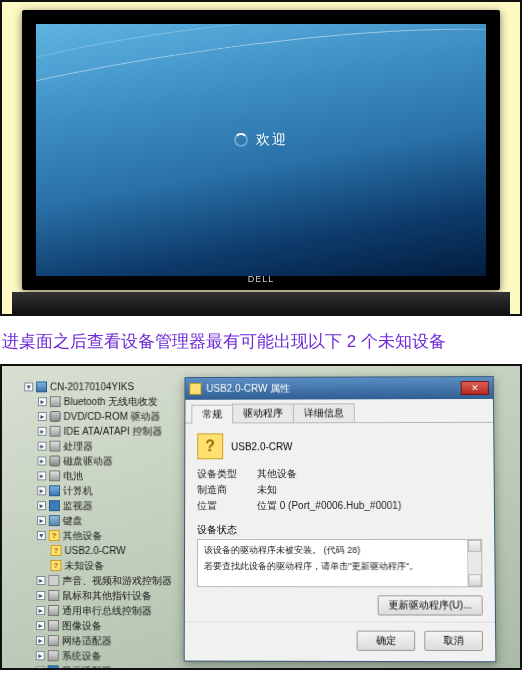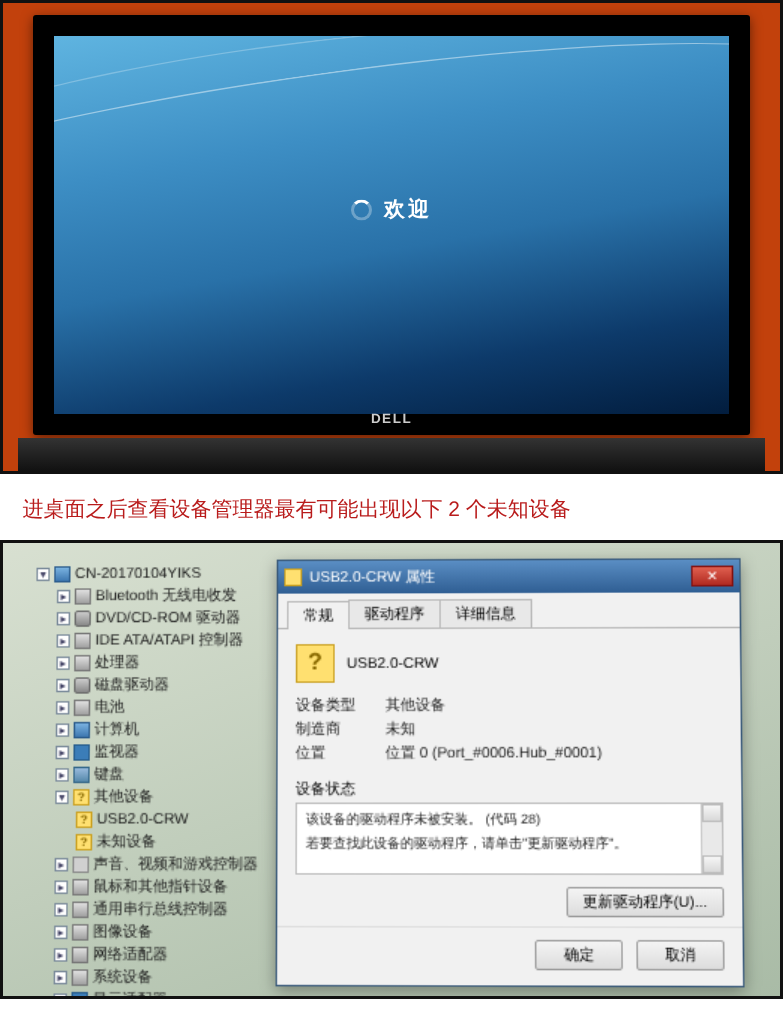--- a/index.html
+++ b/index.html
@@ -1,33 +1,33 @@
 <!DOCTYPE html>
 <html><head>
 <meta charset="utf-8">
 <style>
   * { box-sizing: border-box; margin: 0; padding: 0; }
   body { width: 522px; font-family: "Microsoft YaHei", Arial, sans-serif; background: #fff; }
   
   .photo-frame { background: #000; border: 2px solid #111; margin-bottom: 12px; }
   
   
-  .img1 { width: 100%; height: 312px; position: relative; background: #c2410c; font-weight: bold; }
+  .img1 { width: 100%; height: 312px; position: relative; background: #fef9c3; }
   .laptop-bezel { position: absolute; inset: 8px 20px 24px 20px; background: #000; border-radius: 2px; box-shadow: 0 2px 8px rgba(0,0,0,.5); }
   .laptop-screen { position: absolute; inset: 14px; background: linear-gradient(170deg, #5fb4e0 0%, #3d8ec4 30%, #2971a8 55%, #0d3a6a 80%, #021d3e 100%); overflow: hidden; }
   .swoosh { position: absolute; left: -40%; top: 10%; width: 160%; height: 40%; border-top: 1px solid rgba(255,255,255,.45); border-radius: 50%; transform: rotate(-8deg); }
   .swoosh2 { position: absolute; left: -30%; top: 0%; width: 150%; height: 50%; border-top: 1px solid rgba(255,255,255,.25); border-radius: 50%; transform: rotate(-6deg); }
   .welcome-wrap { position: absolute; left: 50%; top: 46%; transform: translate(-50%,-50%); display: flex; align-items: center; gap: 8px; }
   .spinner { width: 14px; height: 14px; border: 2px solid rgba(255,255,255,.3); border-top-color: #fff; border-radius: 50%; }
   .welcome { color: #fff; font-size: 14px; letter-spacing: 2px; }
   .dell-logo { position: absolute; bottom: 6px; left: 50%; transform: translateX(-50%); color: #ccc; font-size: 9px; font-family: Arial; letter-spacing: 1px; }
   .laptop-base { position: absolute; left: 10px; right: 10px; bottom: 0; height: 22px; background: linear-gradient(#333,#111); }
   
   
-  .caption { font-size: 14px; color: #b91c1c; padding: 2px 2px 10px 15px; line-height: 1.4; }
+  .caption { font-size: 17px; color: #6d28d9; padding: 2px 2px 10px 2px; line-height: 1.4; }
   
   
   .img2 { width: 100%; height: 302px; position: relative; background: #cdd7c9; overflow: hidden; }
   .bg-tint { position: absolute; inset: 0; background: linear-gradient(160deg, #d8e0d1, #a9bba6); }
   .desk { position: absolute; inset: 4px 8px 8px 6px; transform: perspective(900px) rotateX(2deg) rotateY(-1deg); }
   
   
   .tree { position: absolute; left: 4px; top: 8px; width: 160px; font-size: 10px; color: #1a1a1a; line-height: 15px; }
   .tree .row { display: flex; align-items: center; gap: 3px; white-space: nowrap; }
   .tree .toggle { width: 9px; height: 9px; border: 1px solid #7a8a9a; background: #fff; color: #446; font-size: 8px; line-height: 7px; text-align: center; flex: 0 0 auto; }

